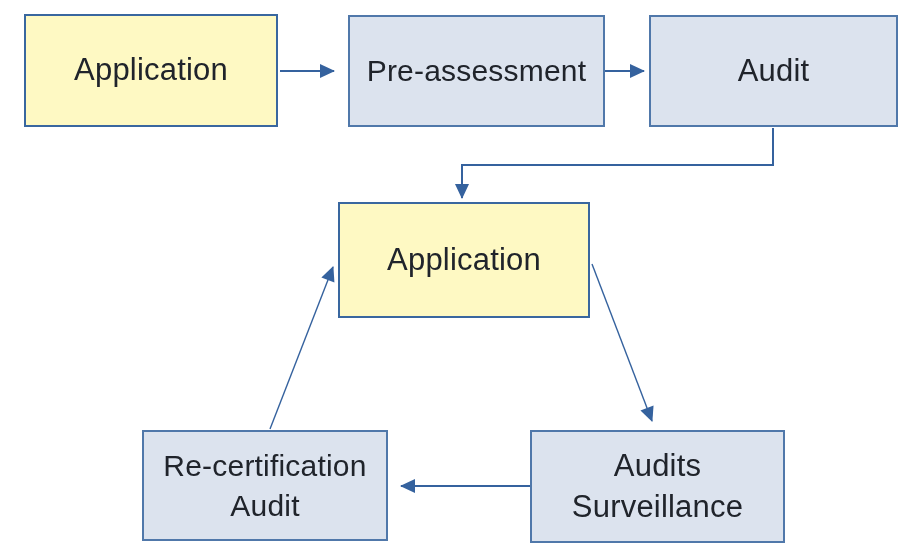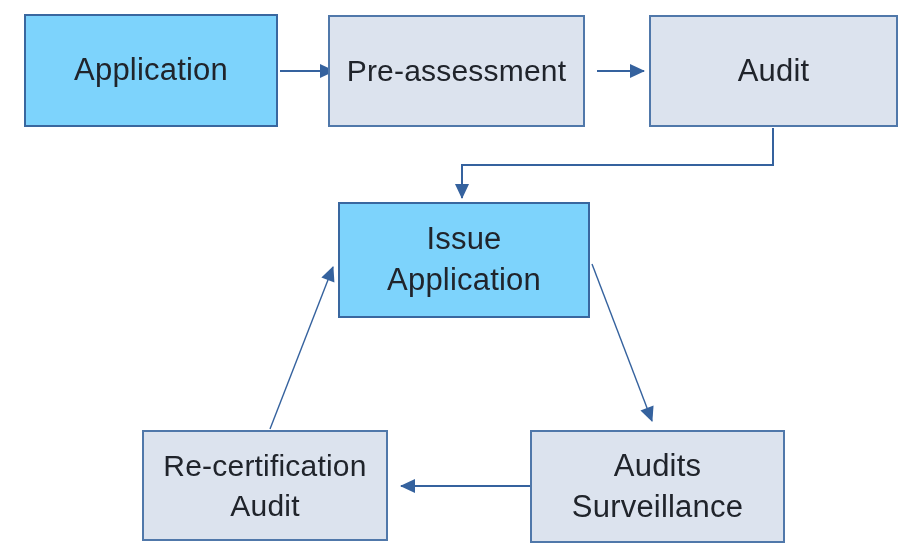--- a/index.html
+++ b/index.html
@@ -29,21 +29,21 @@
     flex-direction: column;
     align-items: center;
     justify-content: center;
     text-align: center;
     font-size: 31px;
     line-height: 1.32;
     color: #20242b;
     letter-spacing: 0.2px;
   }
   .node.primary {
-    background: #7dd3fc;
+    background: #fef9c3;
     border: 2px solid #39679f;
   }
   .node.secondary {
     background: #dce3ee;
     border: 2px solid #5078aa;
   }
   .node span { display: block; }
 </style>
 </head>
 <body>
@@ -67,30 +67,29 @@
 
     <line x1="530" y1="486" x2="401" y2="486" stroke="#35629e" stroke-width="2" marker-end="url(#ah)"></line>
 
     <line x1="270" y1="429" x2="333" y2="267" stroke="#35629e" stroke-width="1.4" marker-end="url(#ah)"></line>
   </svg>
 
   <div class="node primary" style="left:24px; top:14px; width:254px; height:113px;">
     <span>Application</span>
   </div>
 
-  <div class="node secondary" style="left:328px; top:15px; width:257px; height:112px; font-size:30px;">
+  <div class="node secondary" style="left:348px; top:15px; width:257px; height:112px; font-size:30px;">
     <span>Pre-assessment</span>
   </div>
 
   <div class="node secondary" style="left:649px; top:15px; width:249px; height:112px;">
     <span>Audit</span>
   </div>
 
   <div class="node primary" style="left:338px; top:202px; width:252px; height:116px;">
-    <span>Issue</span>
     <span>Application</span>
   </div>
 
   <div class="node secondary" style="left:142px; top:430px; width:246px; height:111px; font-size:30px;text-align:right;">
     <span>Re-certification</span>
     <span>Audit</span>
   </div>
 
   <div class="node secondary" style="left:530px; top:430px; width:255px; height:113px;">
     <span>Audits</span>

